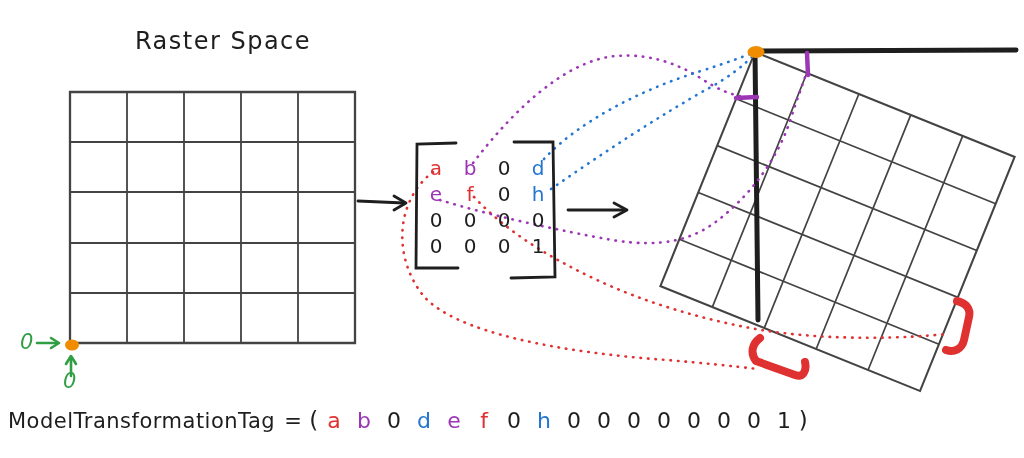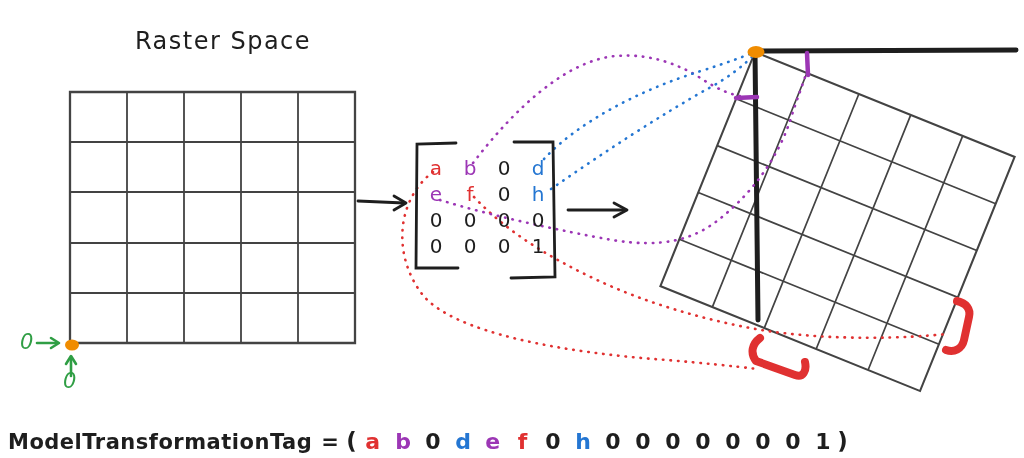--- a/index.html
+++ b/index.html
@@ -7,21 +7,21 @@
          font-family:"DejaVu Sans",sans-serif;color:var(--ink,#1e1e1e);}
   .stage svg{position:absolute;left:0;top:0;}
   .title{position:absolute;font-size:24px;letter-spacing:1.5px;color:var(--ink,#1e1e1e);text-align:center;}
   .title-raster{left:118px;top:27px;width:210px;}
   .title-model{left:808px;top:5px;width:190px;font-size:23px;}
   .matrix{position:absolute;left:419px;top:155px;display:grid;grid-template-columns:repeat(4,34px);grid-auto-rows:26px;}
   .matrix span{display:flex;align-items:center;justify-content:center;font-size:20px;}
   .gz{position:absolute;font-size:21px;font-style:italic;color:var(--green,#2f9e44);}
   .gz-x{left:20px;top:330px;}
   .gz-y{left:63px;top:369px;}
-  .formula{position:absolute;left:8px;top:428px;font-size:21px;white-space:nowrap;letter-spacing:0.5px;font-weight:bold;}
+  .formula{position:absolute;left:8px;top:407px;font-size:21px;white-space:nowrap;letter-spacing:0.5px;}
   .formula .feq{margin:0 7px 0 9px;}
   .formula .fopen{margin-right:8px;font-size:23px;}
   .fv{display:inline-block;width:15px;margin-right:15px;text-align:center;font-size:22px;}
   .fclose{font-size:23px;margin-left:-8px;}
   [data-color="ink"]{color:var(--ink,#1e1e1e);}
   [data-color="red"]{color:var(--red,#e03131);}
   [data-color="purple"]{color:var(--purple,#9c36b5);}
   [data-color="blue"]{color:var(--blue,#2476d2);}
   .stroke-ink{stroke:var(--ink,#1e1e1e);}
   .stroke-grid{stroke:var(--grid,#434343);}

